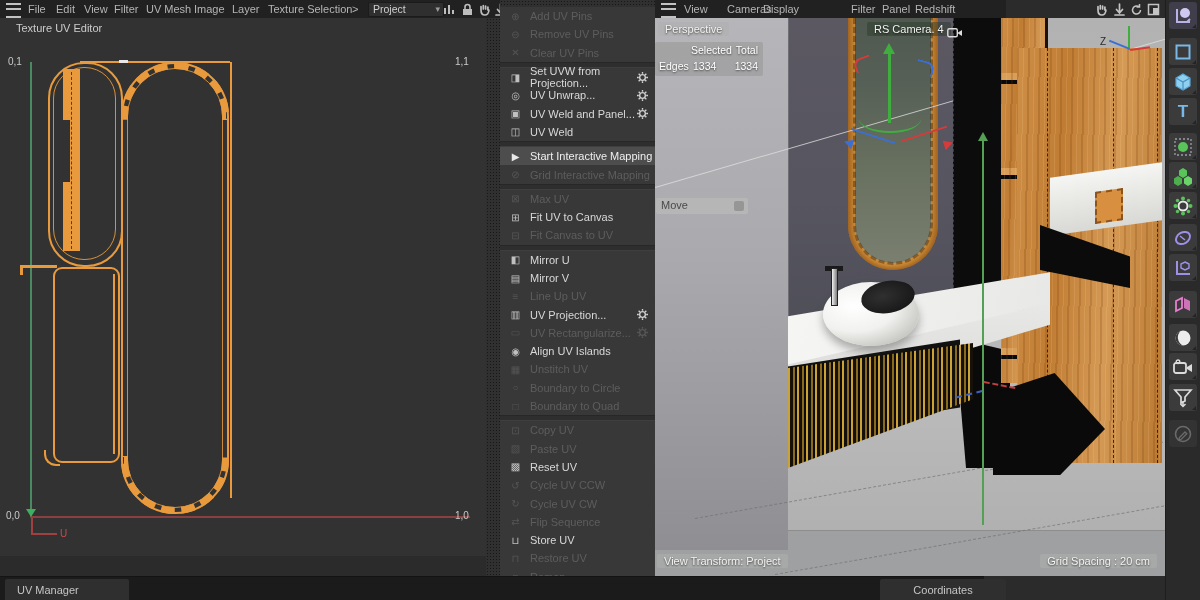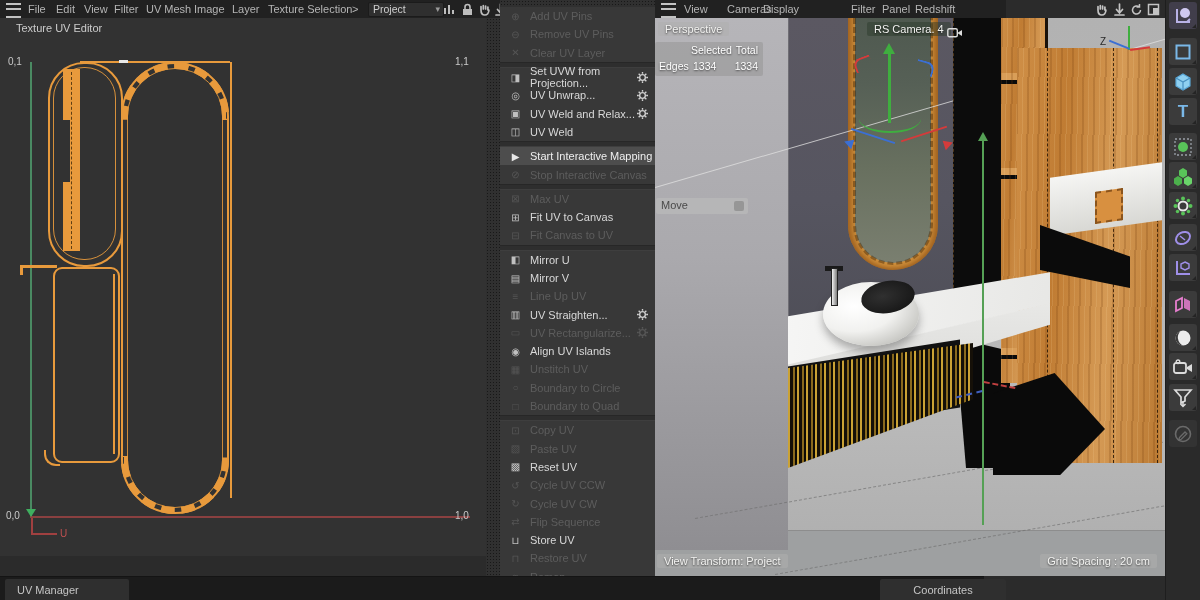--- a/index.html
+++ b/index.html
@@ -155,21 +155,21 @@
     <div class="mrow dis">
         <span class="mico">⊕</span>
         <span class="mlbl">Add UV Pins</span>
       </div>
     <div class="mrow dis">
         <span class="mico">⊖</span>
         <span class="mlbl">Remove UV Pins</span>
       </div>
     <div class="mrow dis">
         <span class="mico">✕</span>
-        <span class="mlbl">Clear UV Layer</span>
+        <span class="mlbl">Clear UV Pins</span>
       </div>
     <div class="msep"></div>
     <div class="mrow en">
         <span class="mico">◨</span>
         <span class="mlbl">Set UVW from Projection...</span>
         <span class="gear">
           <svg width="11" height="11" viewBox="0 0 12 12">
             <g fill="none" stroke="#cfcfcf" stroke-width="1.5">
               <circle cx="6" cy="6" r="3.1"></circle>
               <path d="M6 0v2M6 10v2M0 6h2M10 6h2M1.8 1.8l1.4 1.4M8.8 8.8l1.4 1.4M10.2 1.8 8.8 3.2M3.2 8.8 1.8 10.2"></path>
@@ -184,42 +184,42 @@
           <svg width="11" height="11" viewBox="0 0 12 12">
             <g fill="none" stroke="#cfcfcf" stroke-width="1.5">
               <circle cx="6" cy="6" r="3.1"></circle>
               <path d="M6 0v2M6 10v2M0 6h2M10 6h2M1.8 1.8l1.4 1.4M8.8 8.8l1.4 1.4M10.2 1.8 8.8 3.2M3.2 8.8 1.8 10.2"></path>
             </g>
           </svg>
         </span>
       </div>
     <div class="mrow en">
         <span class="mico">▣</span>
-        <span class="mlbl">UV Weld and Relax...</span>
+        <span class="mlbl">UV Weld and Panel...</span>
         <span class="gear">
           <svg width="11" height="11" viewBox="0 0 12 12">
             <g fill="none" stroke="#cfcfcf" stroke-width="1.5">
               <circle cx="6" cy="6" r="3.1"></circle>
               <path d="M6 0v2M6 10v2M0 6h2M10 6h2M1.8 1.8l1.4 1.4M8.8 8.8l1.4 1.4M10.2 1.8 8.8 3.2M3.2 8.8 1.8 10.2"></path>
             </g>
           </svg>
         </span>
       </div>
     <div class="mrow en">
         <span class="mico">◫</span>
         <span class="mlbl">UV Weld</span>
       </div>
     <div class="msep"></div>
     <div class="mrow en sel">
         <span class="mico" style="color:#e8e8e8">▶</span>
         <span class="mlbl">Start Interactive Mapping</span>
       </div>
     <div class="mrow dis">
         <span class="mico">⊘</span>
-        <span class="mlbl">Stop Interactive Canvas</span>
+        <span class="mlbl">Grid Interactive Mapping</span>
       </div>
     <div class="msep"></div>
     <div class="mrow dis">
         <span class="mico">⊠</span>
         <span class="mlbl">Max UV</span>
       </div>
     <div class="mrow en">
         <span class="mico">⊞</span>
         <span class="mlbl">Fit UV to Canvas</span>
       </div>
@@ -235,21 +235,21 @@
     <div class="mrow en">
         <span class="mico">▤</span>
         <span class="mlbl">Mirror V</span>
       </div>
     <div class="mrow dis">
         <span class="mico">≡</span>
         <span class="mlbl">Line Up UV</span>
       </div>
     <div class="mrow en">
         <span class="mico">▥</span>
-        <span class="mlbl">UV Straighten...</span>
+        <span class="mlbl">UV Projection...</span>
         <span class="gear">
           <svg width="11" height="11" viewBox="0 0 12 12">
             <g fill="none" stroke="#cfcfcf" stroke-width="1.5">
               <circle cx="6" cy="6" r="3.1"></circle>
               <path d="M6 0v2M6 10v2M0 6h2M10 6h2M1.8 1.8l1.4 1.4M8.8 8.8l1.4 1.4M10.2 1.8 8.8 3.2M3.2 8.8 1.8 10.2"></path>
             </g>
           </svg>
         </span>
       </div>
     <div class="mrow dis">

